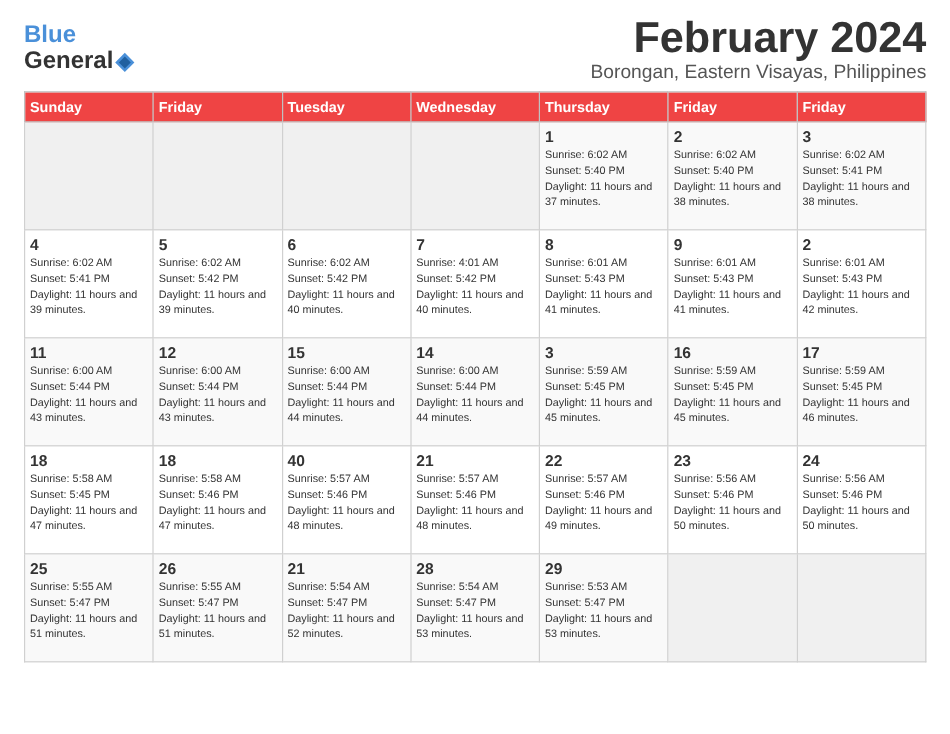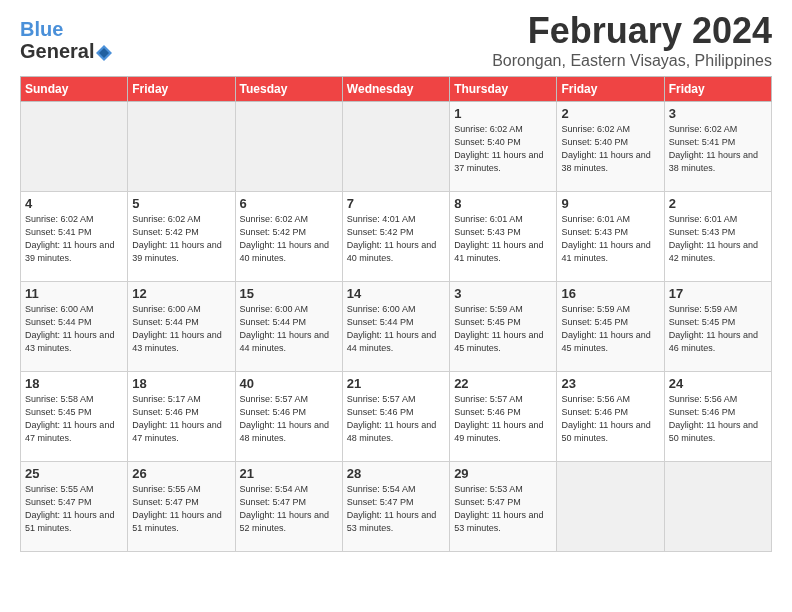--- a/index.html
+++ b/index.html
@@ -241,21 +241,21 @@
       <tr>
         <td>
           <span class="day-number">18</span>
           <div class="day-info">Sunrise: 5:58 AM
 Sunset: 5:45 PM
 Daylight: 11 hours
 and 47 minutes.</div>
         </td>
         <td>
           <span class="day-number">18</span>
-          <div class="day-info">Sunrise: 5:17 AM
+          <div class="day-info">Sunrise: 5:58 AM
 Sunset: 5:46 PM
 Daylight: 11 hours
 and 47 minutes.</div>
         </td>
         <td>
           <span class="day-number">40</span>
           <div class="day-info">Sunrise: 5:57 AM
 Sunset: 5:46 PM
 Daylight: 11 hours
 and 48 minutes.</div>

